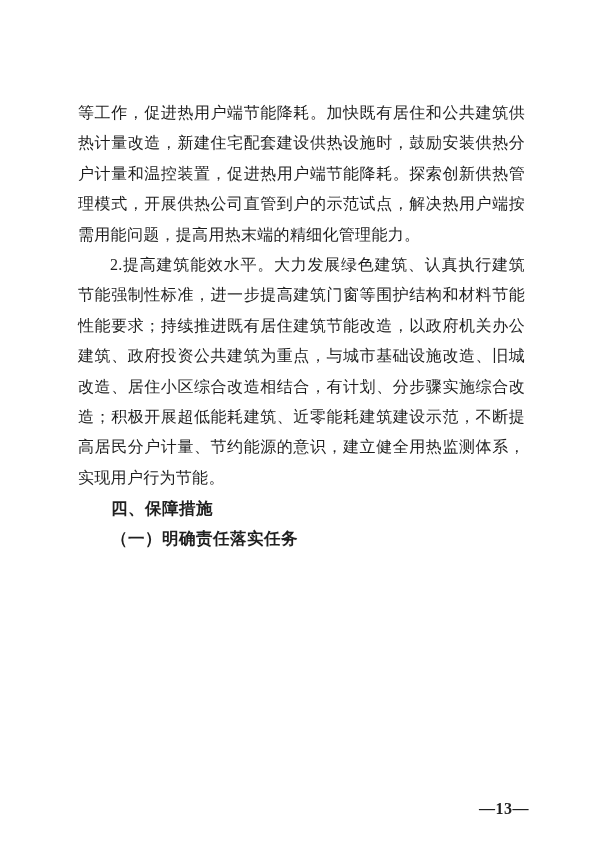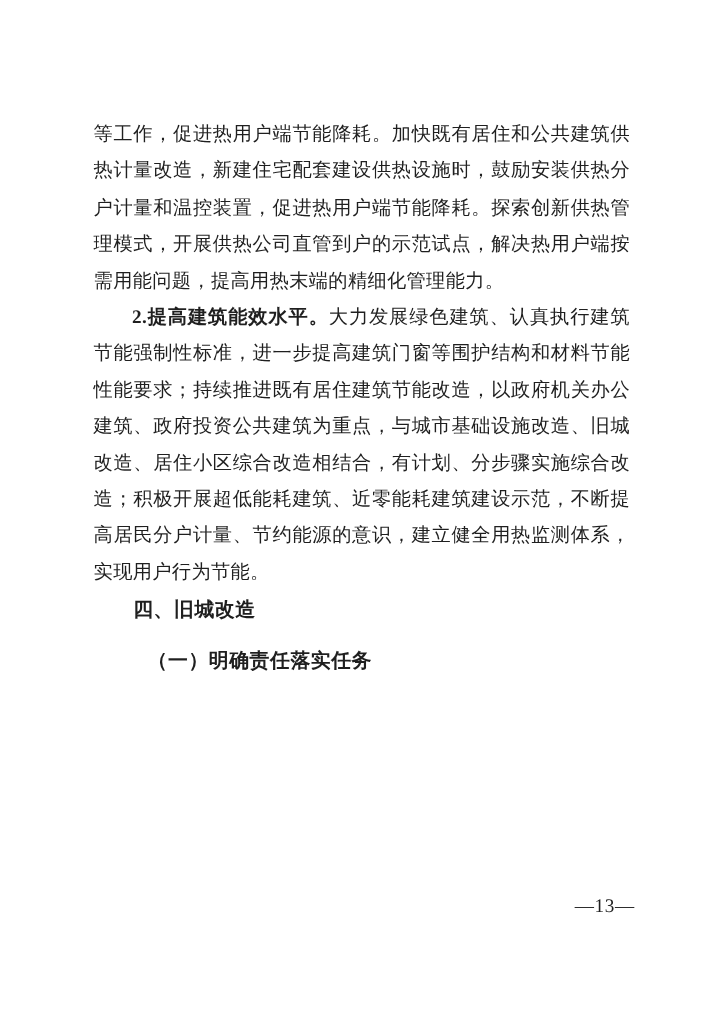--- a/index.html
+++ b/index.html
@@ -29,62 +29,63 @@
     margin: 0;
     font-size: 16px;
     line-height: 30.4px;
     text-indent: 2em;
     letter-spacing: 0.3px;
   }
   .para.no-indent {
     text-indent: 0;
   }
   .lead {
-    font-weight: 700;
+    font-weight: 400;
   }
   .h-level1 {
     margin: 0;
     font-size: 16.5px;
     line-height: 30.4px;
     text-indent: 2em;
     font-weight: 700;
     font-family: "Liberation Sans", sans-serif;
     text-align: left;
     letter-spacing: 0.5px;
   }
   .h-level2 {
-    margin: 12px;
+    margin: 0;
     font-size: 16.5px;
     line-height: 30.4px;
     text-indent: 2em;
     font-weight: 700;
     text-align: left;
     letter-spacing: 0.5px;
   }
   .page-number {
     position: absolute;
-    top: 745px;
+    top: 798px;
     right: 75px;
     font-size: 16px;
     line-height: 22px;
     letter-spacing: 0.5px;
     color: #1f1f1f;
+    font-weight: bold;
   }
 </style>
 </head>
 <body>
 
 <div class="page">
   <div class="content">
 
     <p class="para no-indent">等工作，促进热用户端节能降耗。加快既有居住和公共建筑供热计量改造，新建住宅配套建设供热设施时，鼓励安装供热分户计量和温控装置，促进热用户端节能降耗。探索创新供热管理模式，开展供热公司直管到户的示范试点，解决热用户端按需用能问题，提高用热末端的精细化管理能力。</p>
 
     <p class="para"><span class="lead">2.提高建筑能效水平。</span><span>大力发展绿色建筑、认真执行建筑节能强制性标准，进一步提高建筑门窗等围护结构和材料节能性能要求；持续推进既有居住建筑节能改造，以政府机关办公建筑、政府投资公共建筑为重点，与城市基础设施改造、旧城改造、居住小区综合改造相结合，有计划、分步骤实施综合改造；积极开展超低能耗建筑、近零能耗建筑建设示范，不断提高居民分户计量、节约能源的意识，建立健全用热监测体系，实现用户行为节能。</span></p>
 
-    <h2 class="h-level1">四、旧城改造</h2>
+    <h2 class="h-level1">四、保障措施</h2>
 
     <h3 class="h-level2">（一）明确责任落实任务</h3>
 
 
 
   </div>
 
   <div class="page-number">—13—</div>
 </div>
 

